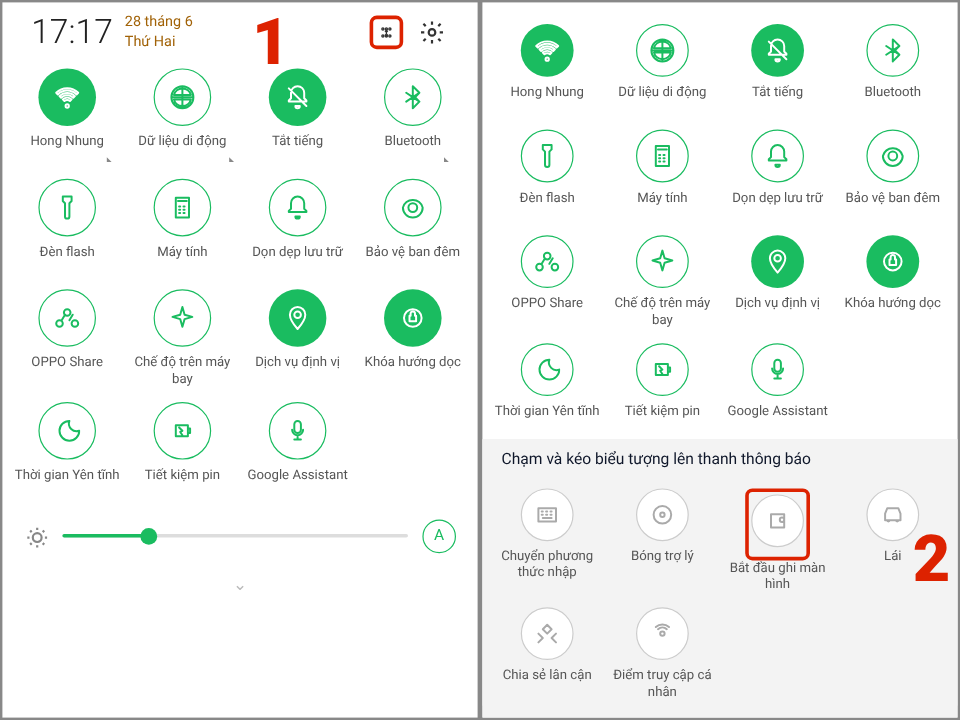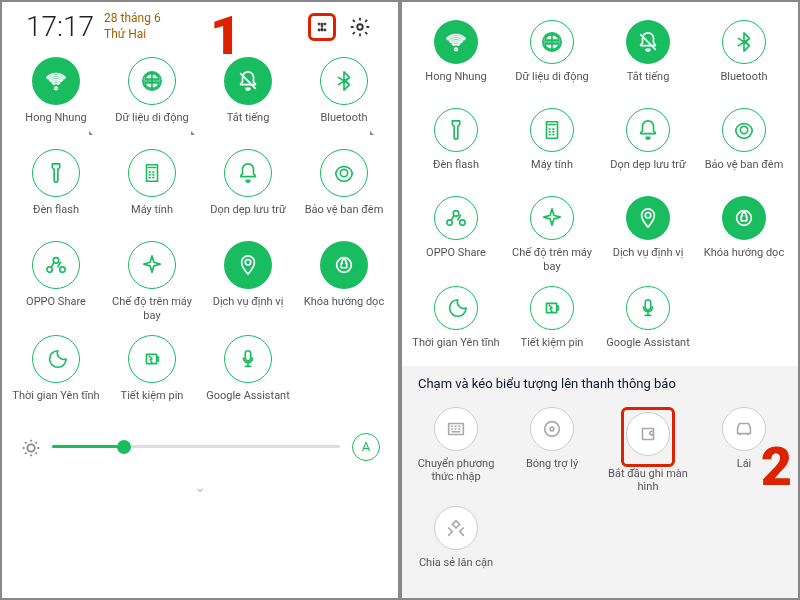--- a/index.html
+++ b/index.html
@@ -363,15 +363,23 @@
           <div class="lbl ">Lái</div>
         </div>
         <div class="tile">
           <div class="circ gray" style="width:44px;height:44px">
             <svg viewBox="0 0 24 24" fill="none" stroke="currentColor" stroke-width="1.8" stroke-linecap="round" stroke-linejoin="round">
               <path d="M12 4l4 4-4 4-4-4zM4 12l4 4-4 4M20 12l-4 4 4 4"></path>
             </svg>
           </div>
           <div class="lbl ">Chia sẻ lân cận</div>
         </div>
+        <div class="tile">
+          <div class="circ gray" style="width:44px;height:44px">
+            <svg viewBox="0 0 24 24" fill="none" stroke="currentColor" stroke-width="1.8" stroke-linecap="round" stroke-linejoin="round">
+              <path d="M12 10a2 2 0 110 4 2 2 0 010-4zM8 8a6 6 0 018 0M6 6a9 9 0 0112 0"></path>
+            </svg>
+          </div>
+          <div class="lbl ">Điểm truy cập cá nhân</div>
+        </div>
       </div>
   </div>
 </div>
 
 </body></html>

